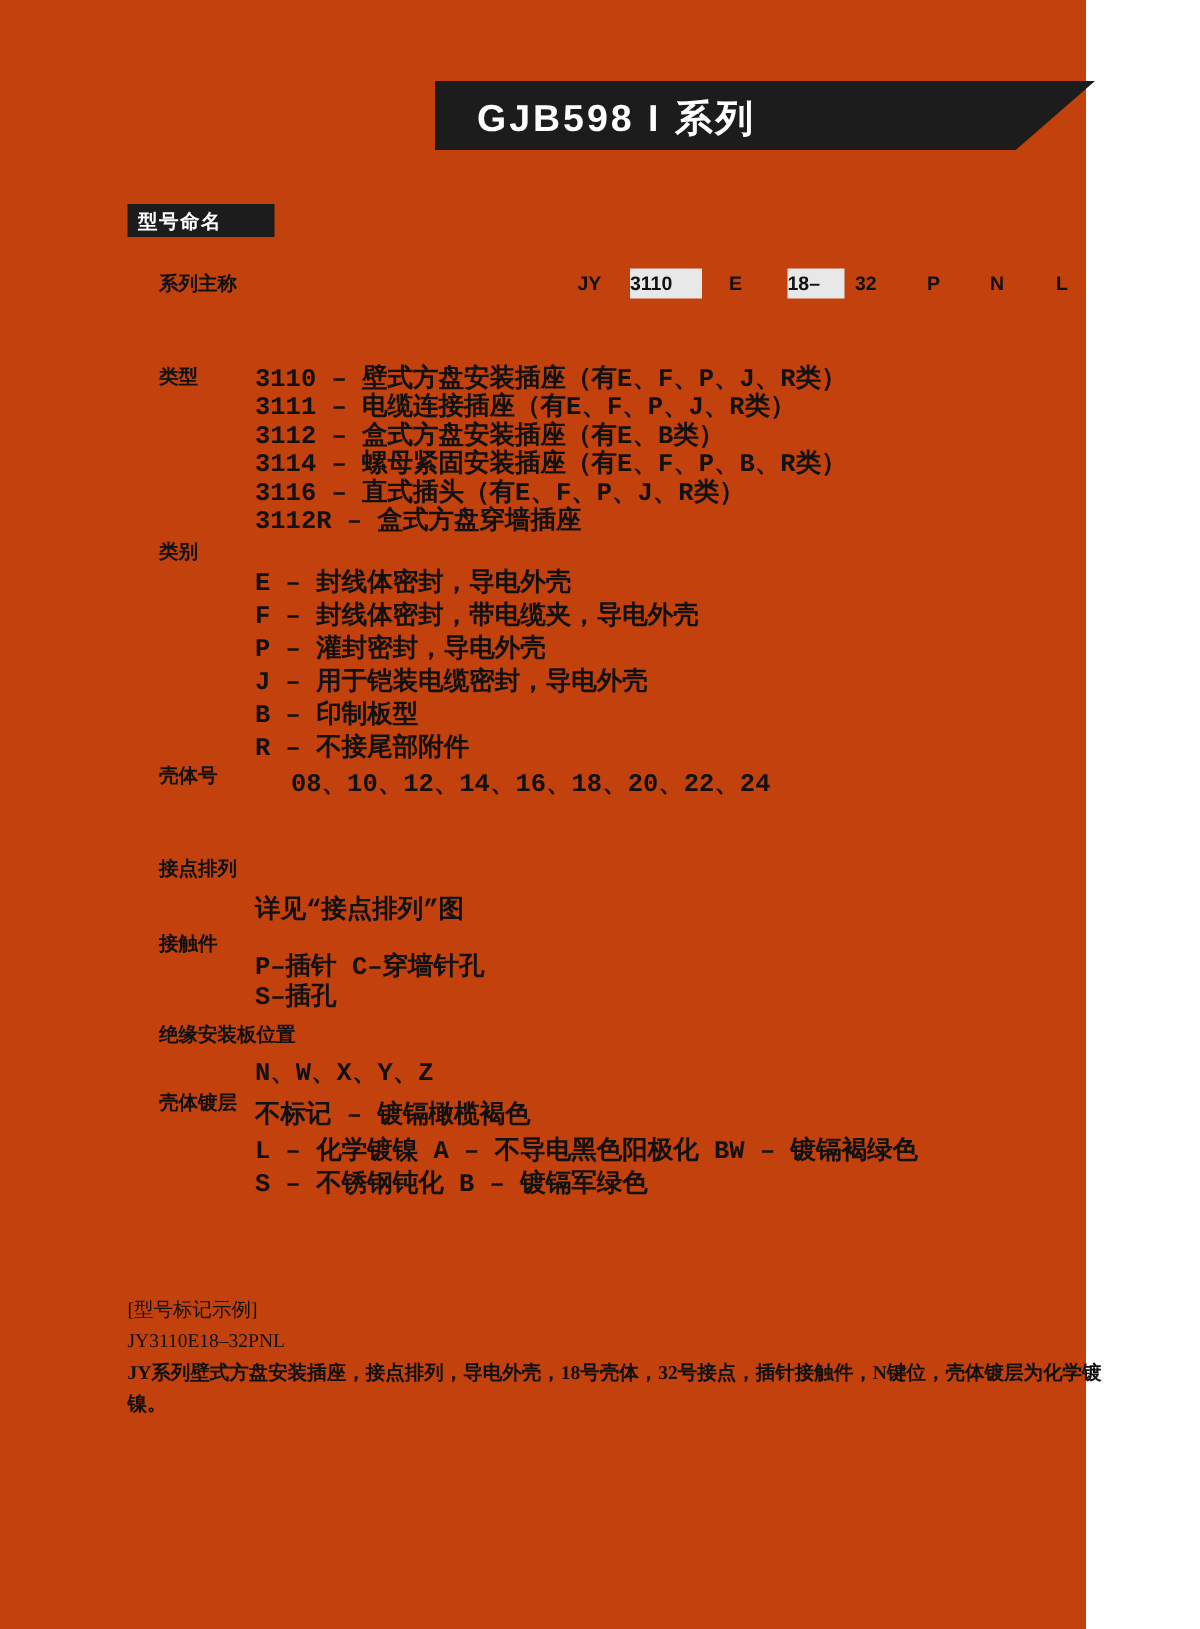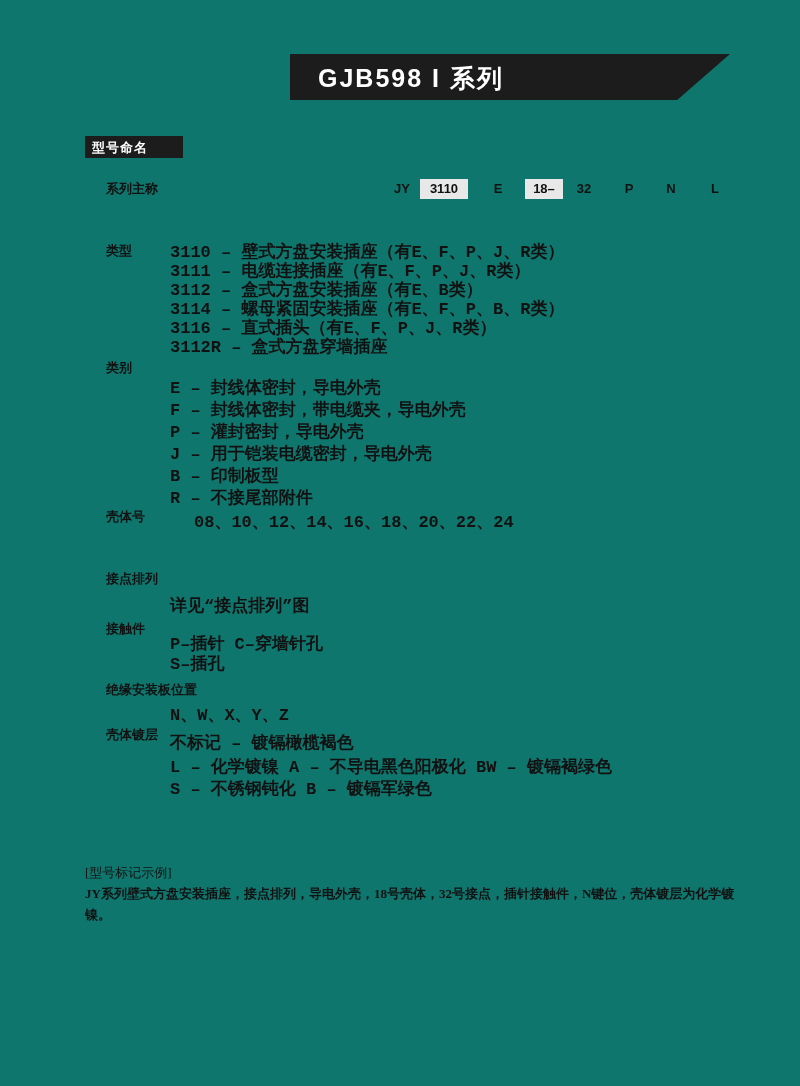--- a/index.html
+++ b/index.html
@@ -10,23 +10,23 @@
     width: 800px;
     height: 1086px;
     background: #ffffff;
     font-family: "Liberation Serif", "DejaVu Serif", serif;
     color: #111111;
     position: relative;
     overflow: hidden;
   }
   .page {
     position: relative;
-    width: 800px;
+    width: 724px;
     height: 1086px;
-    background: #0f766e;
+    background: #c2410c;
   }
 
   
   .header-banner {
     position: absolute;
     left: 290px;
     top: 54px;
     width: 440px;
     height: 46px;
     background: #1c1c1c;
@@ -69,21 +69,20 @@
     position: absolute;
     font-family: "Liberation Sans", "DejaVu Sans", sans-serif;
     font-weight: bold;
     font-size: 13px;
     color: #111;
   }
   .code-cell {
     position: absolute;
     top: 179px;
     height: 20px;
-    text-align: center;
     font-family: "Liberation Sans", "DejaVu Sans", sans-serif;
     font-weight: bold;
     font-size: 13px;
     line-height: 20px;
     color: #111;
   }
   .code-cell.shaded {
     background: #e8e8e8;
   }
 
@@ -184,18 +183,19 @@
       <div class="body-text bold" style="left: 170px; top: 703px;">N、W、X、Y、Z</div>
       <div class="row-label" style="left: 106px; top: 726px;">壳体镀层</div>
       <div class="body-text bold" style="left: 170px; top: 731px;">不标记 – 镀镉橄榄褐色</div>
       <div class="body-text bold" style="left: 170px; top: 755px;">L – 化学镀镍        A – 不导电黑色阳极化      BW – 镀镉褐绿色</div>
       <div class="body-text bold" style="left: 170px; top: 777px;">S – 不锈钢钝化      B – 镀镉军绿色</div>
     </div>
 
 
   <div class="example-block">
     <div class="eg-line">[型号标记示例]</div>
+    <div class="eg-line">JY3110E18–32PNL</div>
     <div class="eg-line eg-bold">JY系列壁式方盘安装插座，接点排列，导电外壳，18号壳体，32号接点，插针接触件，N键位，壳体镀层为化学镀</div>
     <div class="eg-line eg-bold">镍。</div>
   </div>
 
   <div class="footer-rule"></div>
 </div>
 
 </body></html>

